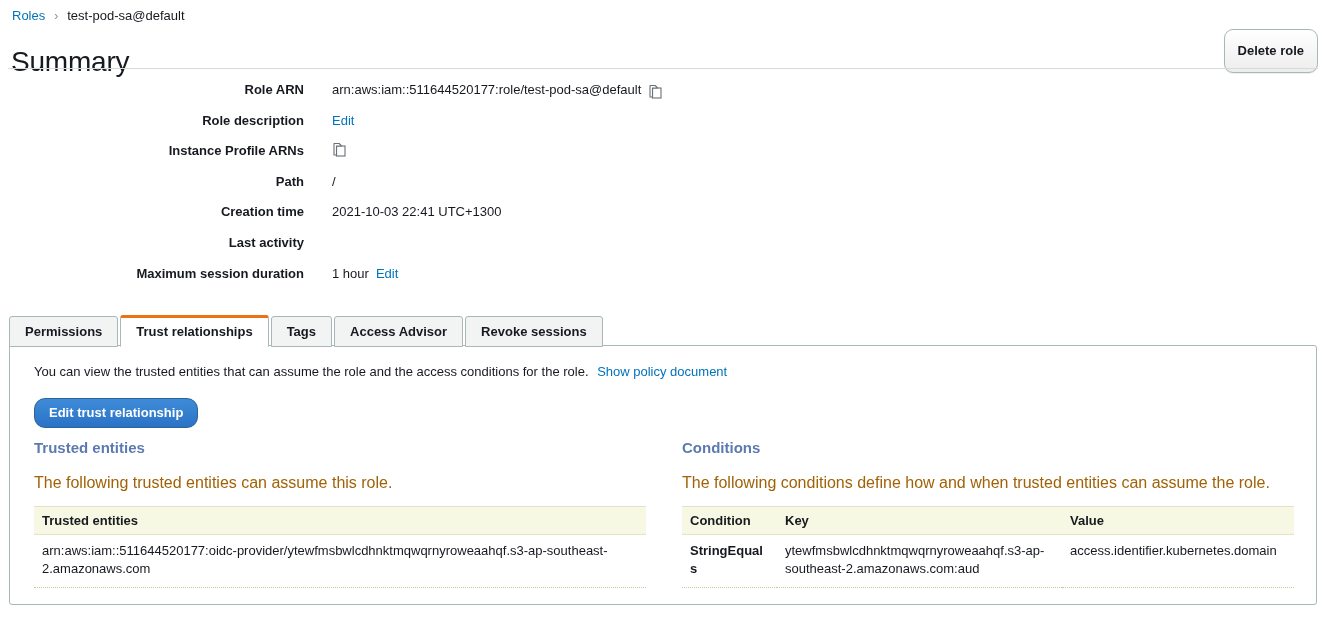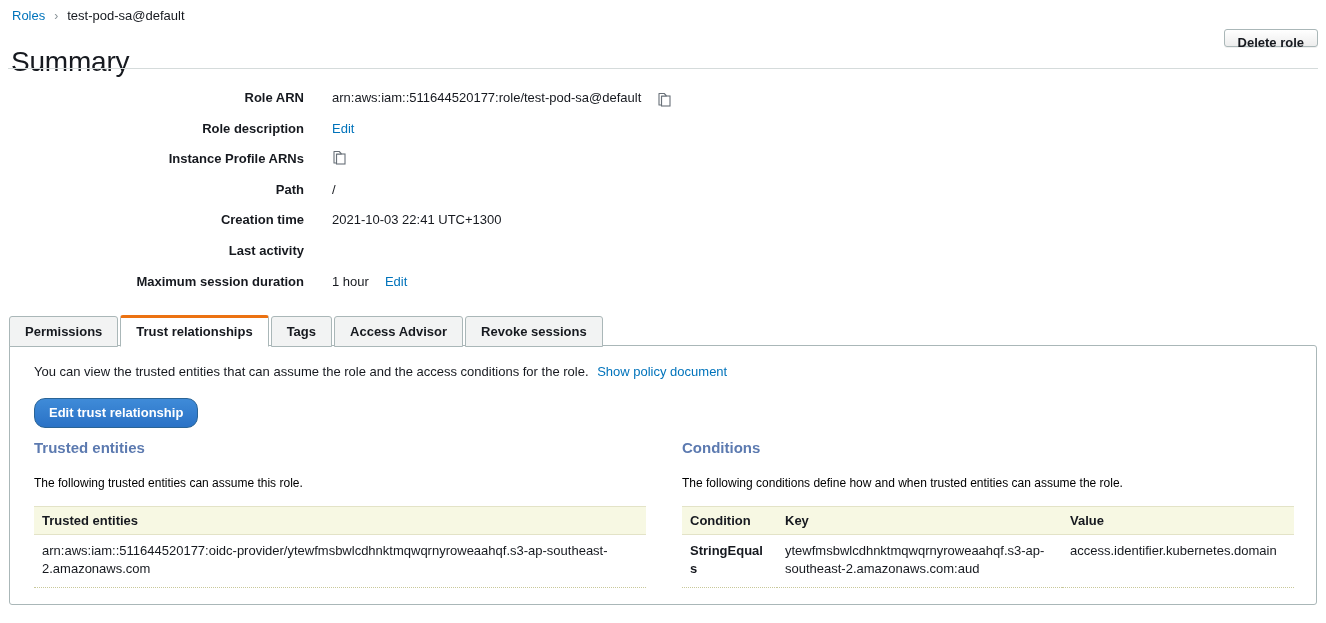--- a/index.html
+++ b/index.html
@@ -24,44 +24,44 @@
   .crumb-current { color: #16191f; }
 
   .page-title {
     position: absolute; left: 11px; top: 26px;
     font-size: 28px; font-weight: 400; line-height: 34px;
     color: #16191f; letter-spacing: -0.2px;
   }
 
   .btn-delete {
     position: absolute; right: 8px; top: 29px;
-    height: 18px; padding: 0 13px;
+    height: 44px; padding: 0 13px;
     font-size: 13px; font-weight: bold; color: #16191f;
     background: linear-gradient(to bottom, #ffffff 0%, #ededed 100%);
-    border: 1px solid #aab7b8; border-radius: 3px;
+    border: 1px solid #aab7b8; border-radius: 9px;
     cursor: pointer; line-height: 26px;
     box-shadow: 0 1px 0 rgba(0,0,0,0.06);
   }
 
   .hr-top {
     position: absolute; left: 8px; top: 68px;
     width: 1310px; height: 1px; background: #d5dbdb;
   }
 
   
-  .details { position: absolute; left: 0; top: 88px; width: 900px; }
+  .details { position: absolute; left: 0; top: 80px; width: 900px; }
   .drow { display: flex; align-items: flex-start; height: 30.6px; }
   .dlabel {
     width: 332px; text-align: right;
     font-size: 13px; font-weight: bold; color: #16191f;
     padding-right: 28px; line-height: 20px;
   }
   .dvalue {
     font-size: 13px; color: #16191f; line-height: 20px;
-    display: flex; align-items: center; gap: 16px;
+    display: flex; align-items: center; gap: 7px;
   }
   .link { color: #0073bb; text-decoration: none; cursor: pointer; }
 
   .copy-ico { display: inline-block; width: 15px; height: 15px; cursor: pointer; position: relative; top: 1px; }
 
   
   .tabs {
     position: absolute; left: 9px; top: 314px;
     display: flex; align-items: flex-end; gap: 2px;
     z-index: 3;
@@ -111,21 +111,21 @@
     width: 1260px;
     display: flex; gap: 36px;
   }
   .col { width: 617px; }
 
   .col-head {
     font-size: 15px; font-weight: bold; color: #5c7ab0;
     line-height: 20px; margin: 0 0 16px 0;
   }
   .col-sub {
-    font-size: 12px; color: #000000; line-height: 18px; margin: 0 0 14px 0;
+    font-size: 16px; color: #a16207; line-height: 18px; margin: 0 0 14px 0;
   }
 
   table.dtable { width: 100%; border-collapse: collapse; table-layout: fixed; }
   table.dtable th {
     background: #f7f8e3;
     border-top: 1px solid #e3e3c7;
     border-bottom: 1px solid #e3e3c7;
     font-size: 13px; font-weight: bold; color: #16191f;
     text-align: left; padding: 6px 8px 6px 8px;
     vertical-align: middle;

